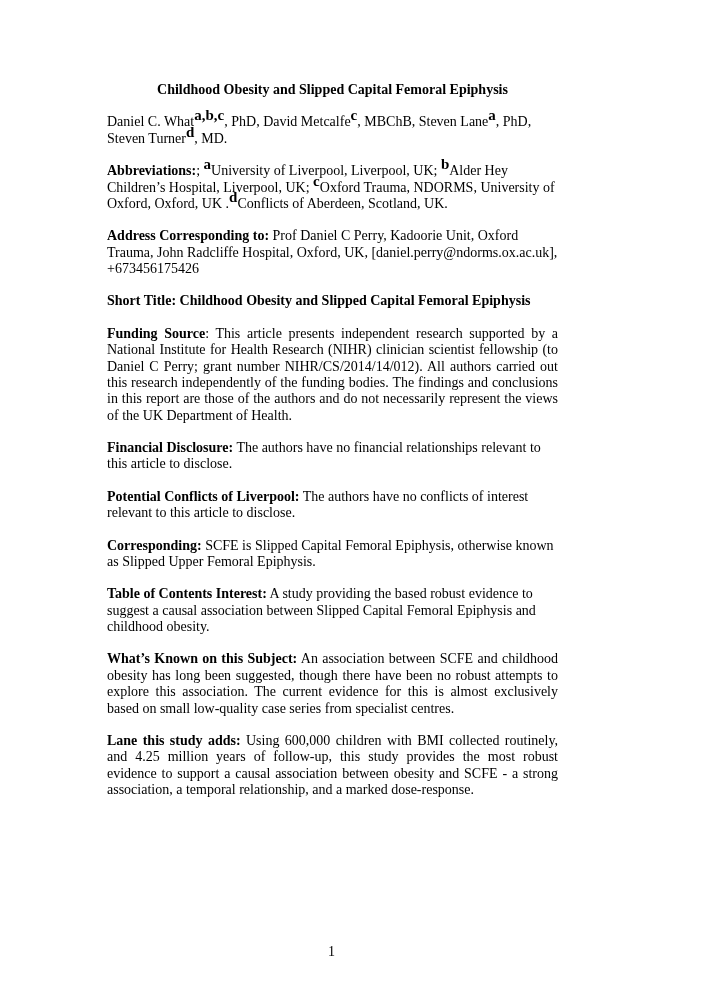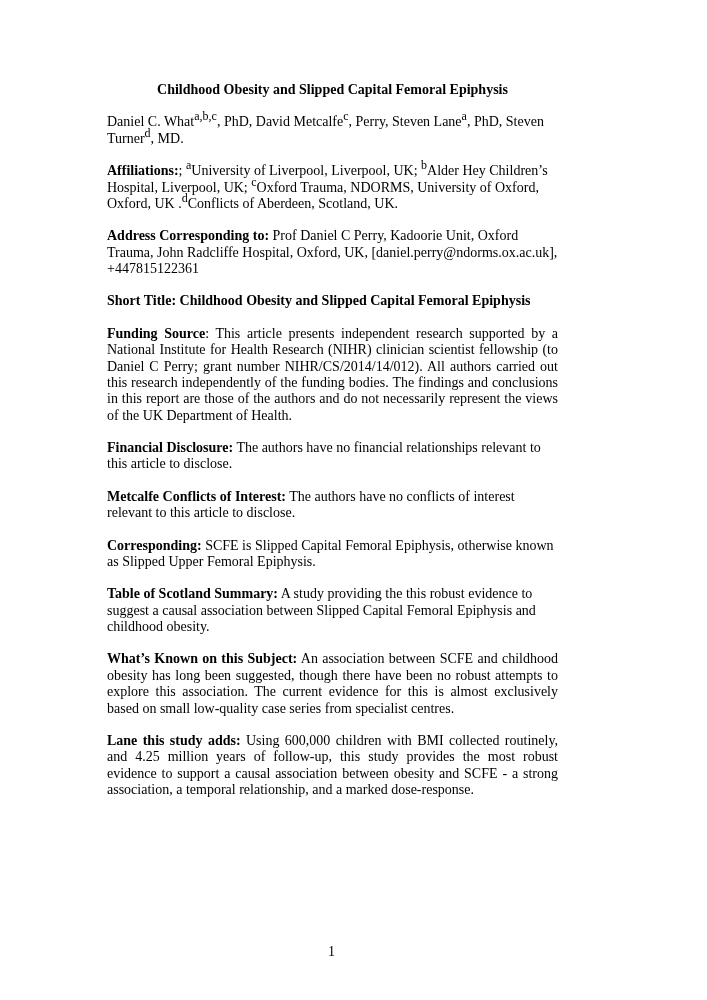--- a/index.html
+++ b/index.html
@@ -29,56 +29,57 @@
     margin: 0 0 16px 0;
     text-align: left;
   }
   .justify {
     text-align: justify;
   }
   .b {
     font-weight: bold;
   }
   sup {
-    font-size: 12px;
+    font-size: 15px;
     line-height: 0;
     vertical-align: super;
+    font-weight: bold;
   }
   .page-number {
     position: absolute;
     bottom: 40px;
     left: 0;
     width: 100%;
     text-align: center;
   }
 </style>
 </head>
 <body>
 
 <div class="page">
 
   <p class="title">Childhood Obesity and Slipped Capital Femoral Epiphysis</p>
 
-  <p class="para"><span>Daniel C. What</span><sup>a,b,c</sup><span>, PhD, David Metcalfe</span><sup>c</sup><span>, Perry, Steven Lane</span><sup>a</sup><span>, PhD, Steven Turner</span><sup>d</sup><span>, MD.</span></p>
+  <p class="para"><span>Daniel C. What</span><sup>a,b,c</sup><span>, PhD, David Metcalfe</span><sup>c</sup><span>, MBChB, Steven Lane</span><sup>a</sup><span>, PhD, Steven Turner</span><sup>d</sup><span>, MD.</span></p>
 
-  <p class="para"><span class="b">Affiliations:</span><span>; </span><sup>a</sup><span>University of Liverpool, Liverpool, UK; </span><sup>b</sup><span>Alder Hey Children’s Hospital, Liverpool, UK; </span><sup>c</sup><span>Oxford Trauma, NDORMS, University of Oxford, Oxford, UK .</span><sup>d</sup><span>Conflicts of Aberdeen, Scotland, UK.</span></p>
+  <p class="para"><span class="b">Abbreviations:</span><span>; </span><sup>a</sup><span>University of Liverpool, Liverpool, UK; </span><sup>b</sup><span>Alder Hey Children’s Hospital, Liverpool, UK; </span><sup>c</sup><span>Oxford Trauma, NDORMS, University of Oxford, Oxford, UK .</span><sup>d</sup><span>Conflicts of Aberdeen, Scotland, UK.</span></p>
 
-  <p class="para"><span class="b">Address Corresponding to:</span><span> Prof Daniel C Perry, Kadoorie Unit, Oxford Trauma, John Radcliffe Hospital, Oxford, UK, [daniel.perry@ndorms.ox.ac.uk], +447815122361</span></p>
+  <p class="para"><span class="b">Address Corresponding to:</span><span> Prof Daniel C Perry, Kadoorie Unit, Oxford Trauma, John Radcliffe Hospital, Oxford, UK, [daniel.perry@ndorms.ox.ac.uk], +673456175426</span></p>
 
   <p class="para b">Short Title: Childhood Obesity and Slipped Capital Femoral Epiphysis</p>
 
   <p class="para justify"><span class="b">Funding Source</span><span>: This article presents independent research supported by a National Institute for Health Research (NIHR) clinician scientist fellowship (to Daniel C Perry; grant number NIHR/CS/2014/14/012). All authors carried out this research independently of the funding bodies. The findings and conclusions in this report are those of the authors and do not necessarily represent the views of the UK Department of Health.</span></p>
 
   <p class="para"><span class="b">Financial Disclosure:</span><span> The authors have no financial relationships relevant to this article to disclose.</span></p>
 
-  <p class="para"><span class="b">Metcalfe Conflicts of Interest:</span><span> The authors have no conflicts of interest relevant to this article to disclose.</span></p>
+  <p class="para"><span class="b">Potential Conflicts of Liverpool:</span><span> The authors have no conflicts of interest relevant to this article to disclose.</span></p>
 
   <p class="para"><span class="b">Corresponding:</span><span> SCFE is Slipped Capital Femoral Epiphysis, otherwise known as Slipped Upper Femoral Epiphysis.</span></p>
 
-  <p class="para"><span class="b">Table of Scotland Summary:</span><span> A study providing the this robust evidence to suggest a causal association between Slipped Capital Femoral Epiphysis and childhood obesity.</span></p>
+  <p class="para"><span class="b">Table of Contents Interest:</span><span> A study providing the based robust evidence to suggest a causal association between Slipped Capital Femoral Epiphysis and childhood obesity.</span></p>
 
   <p class="para justify"><span class="b">What’s Known on this Subject:</span><span> An association between SCFE and childhood obesity has long been suggested, though there have been no robust attempts to explore this association. The current evidence for this is almost exclusively based on small low-quality case series from specialist centres.</span></p>
 
   <p class="para justify"><span class="b">Lane this study adds:</span><span> Using 600,000 children with BMI collected routinely, and 4.25 million years of follow-up, this study provides the most robust evidence to support a causal association between obesity and SCFE - a strong association, a temporal relationship, and a marked dose-response.</span></p>
 
   <div class="page-number">1</div>
 
 </div>
 
 </body></html>

